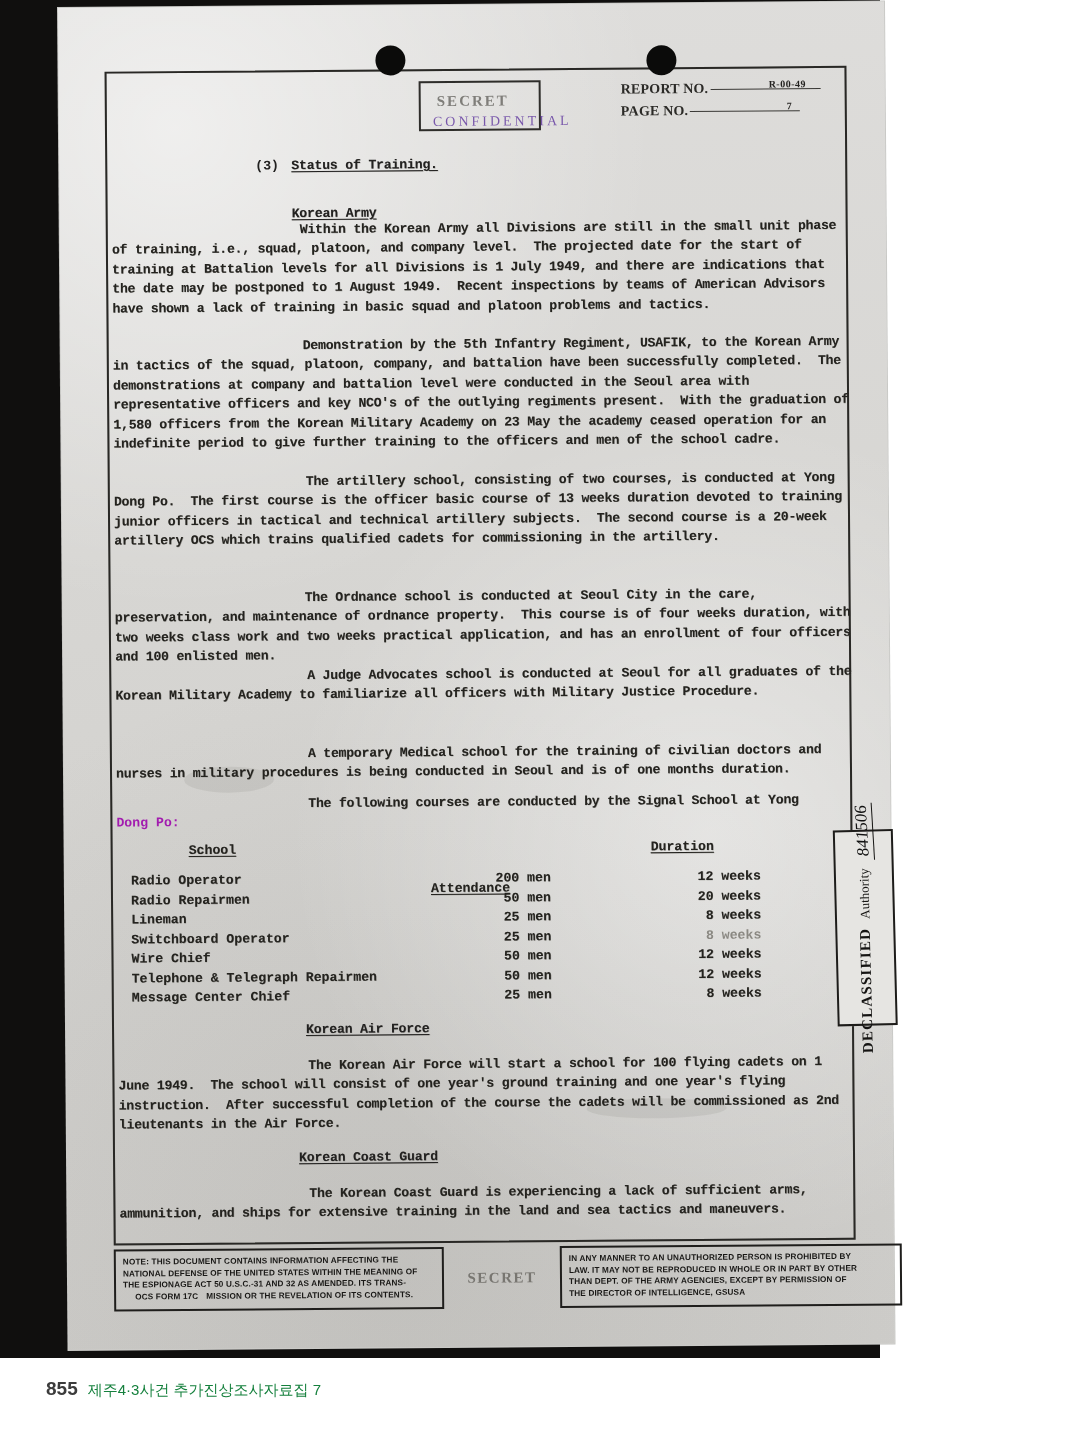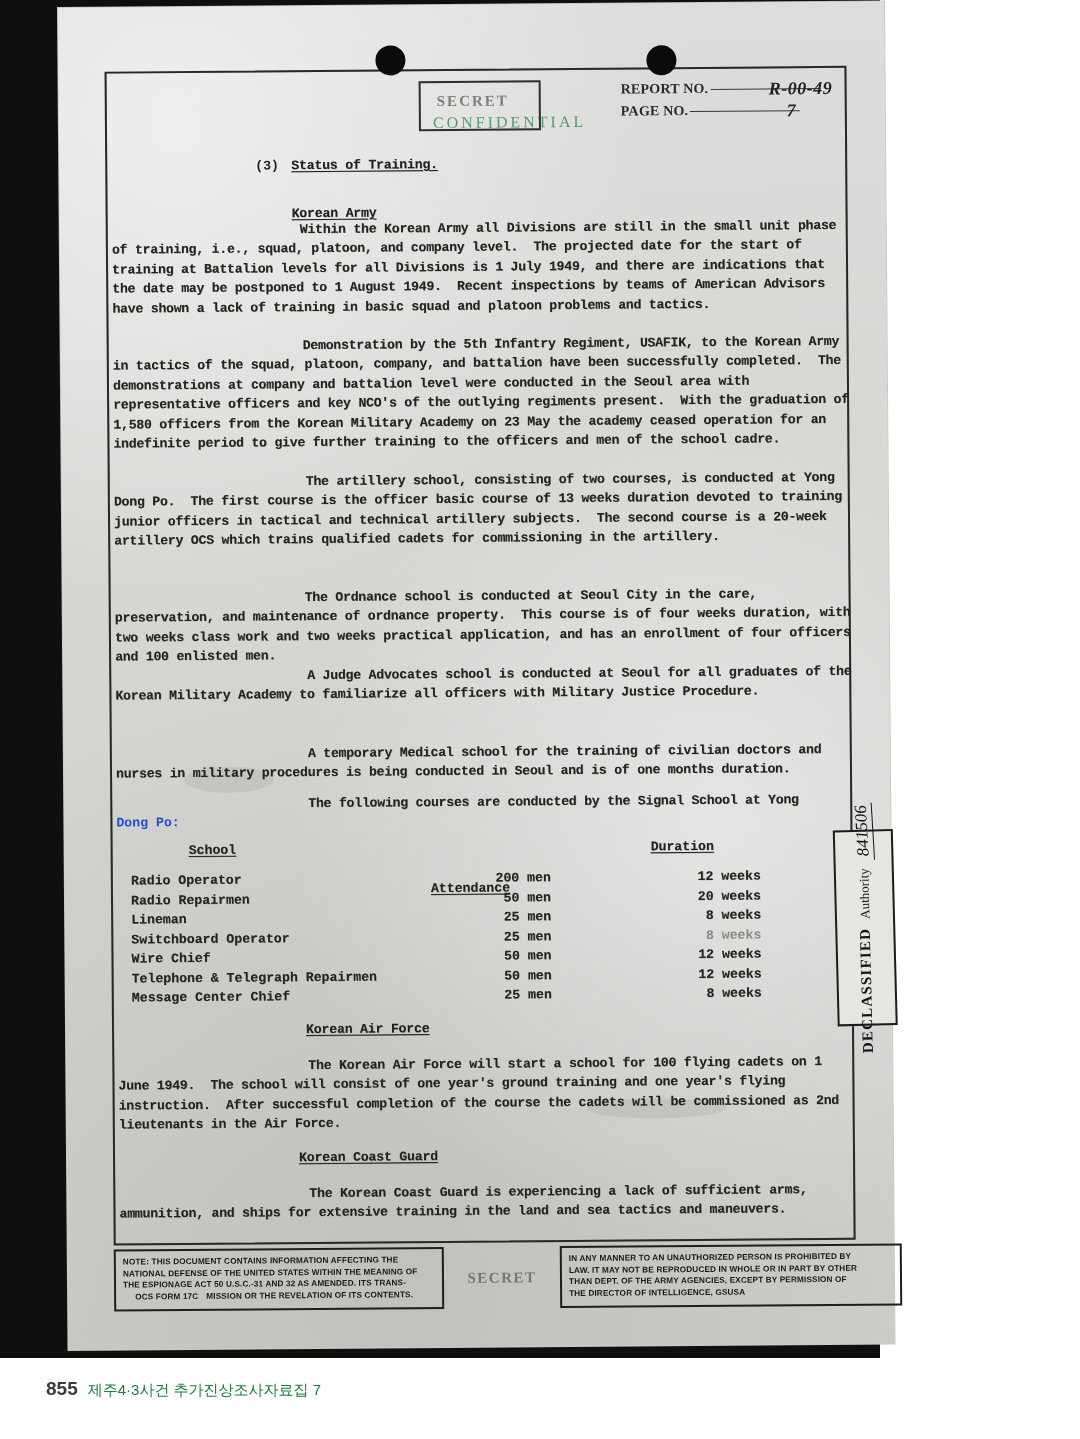--- a/index.html
+++ b/index.html
@@ -83,22 +83,22 @@
     position: absolute; left: 16px; top: 10px;
     font-family: "Liberation Serif", serif;
     font-size: 15px; font-weight: 700;
     letter-spacing: 2px;
     color: #5e5c57;
     opacity: .75;
   }
   .secret-box .s-bot {
     position: absolute; left: 12px; top: 31px;
     font-family: "Liberation Serif", serif;
-    font-size: 16px; letter-spacing: 3px;
-    color: #15803d;
+    font-size: 14px; letter-spacing: 3px;
+    color: #4c1d95;
     opacity: .7;
   }
 
   .rep-block {
     position: absolute;
     left: 562px; top: 78px;
     width: 226px;
     font-family: "Liberation Serif", serif;
   }
   .rep-line {
@@ -115,23 +115,22 @@
     border-bottom: 1px solid #3a3936;
     width: 110px;
     position: relative; top: -3px;
     margin-left: 2px;
   }
   .rep-line .val {
     position: absolute;
     top: -2px;
     font-family: "Liberation Serif", serif;
     font-weight: 700;
-    font-size: 18px;
+    font-size: 10px;
     color: #232220;
-    font-style: italic;
   }
   .rep-line.r1 .val { left: 148px; letter-spacing: .5px; }
   .rep-line.r2 .val { left: 166px; }
 
   
   .typed {
     position: absolute;
     font-family: "Liberation Mono", "DejaVu Sans Mono", monospace;
     color: #24231f;
     font-weight: 700;
@@ -151,21 +150,21 @@
     text-decoration: underline;
     text-underline-offset: 2px;
     white-space: nowrap;
     text-shadow: 0.4px 0.3px 0 rgba(60,58,52,.45);
   }
   .plain {
     position: absolute;
     font-family: "Liberation Mono", "DejaVu Sans Mono", monospace;
     font-weight: 700;
     font-size: 13.2px;
-    color: #1d4ed8;
+    color: #a21caf;
     white-space: nowrap;
   }
 
   
   .sec-num {
     position: absolute;
     left: 196px; top: 152px;
     font-family: "Liberation Mono", "DejaVu Sans Mono", monospace;
     font-weight: 700; font-size: 13.2px; color: #222120;
   }

